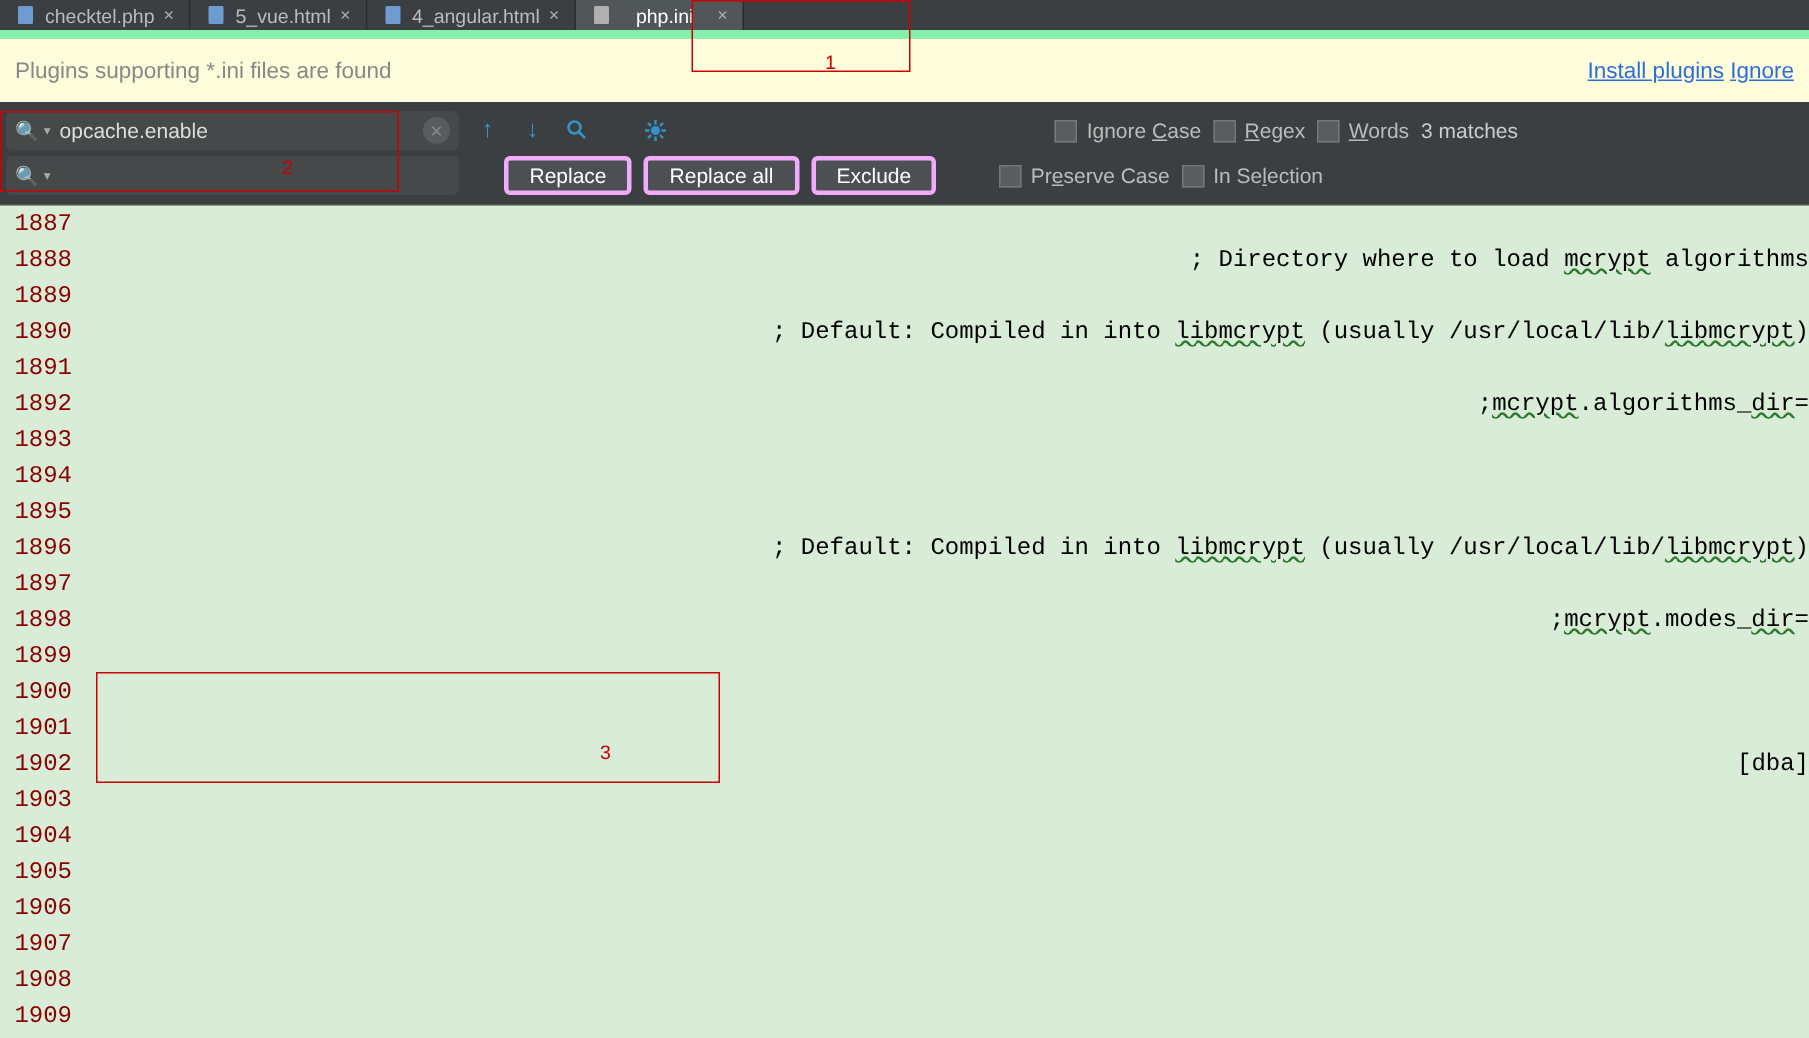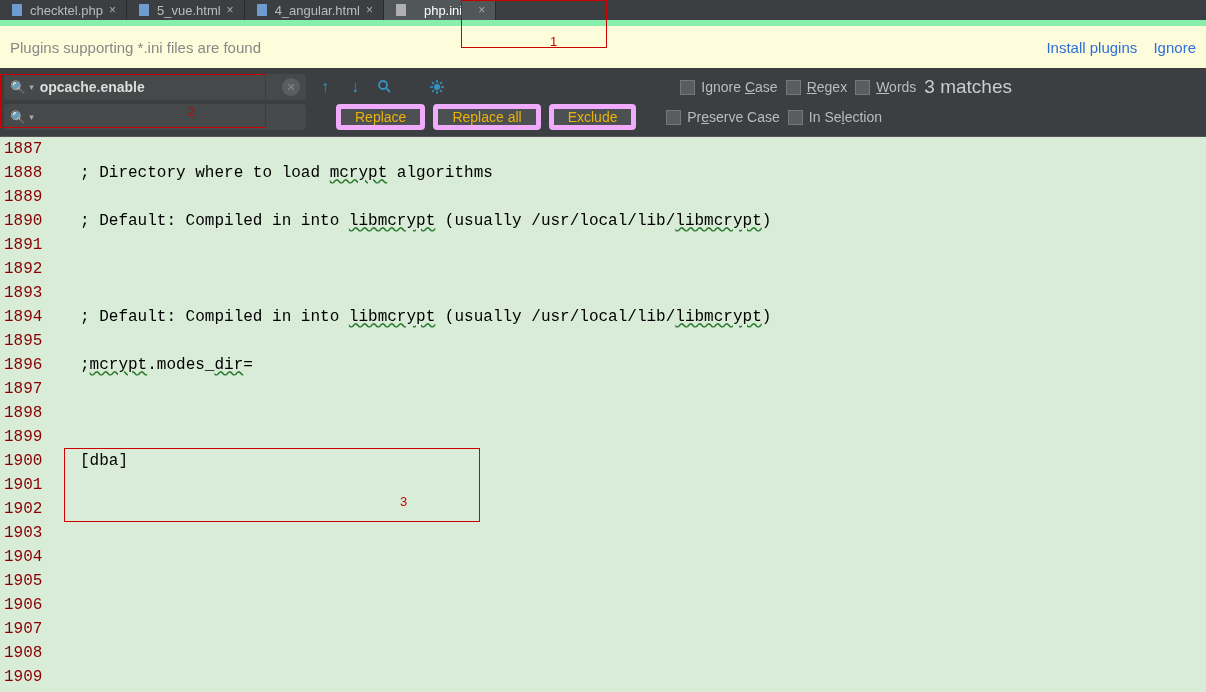--- a/index.html
+++ b/index.html
@@ -37,78 +37,78 @@
   .notify {
     height: 42px;
     background: #fdfddc;
     color: #888;
     display: flex;
     align-items: center;
     padding: 0 10px;
     justify-content: space-between;
     font-size: 15px;
   }
-  .notify .links a { color: #2e6ed8; margin-left: 12px; cursor:pointer;}
+  .notify .links a { color: #2e6ed8; text-decoration: underline; cursor:pointer;}
   
   .searchbar {
     background: #3c3f41;
     padding: 4px 6px 4px 4px;
     border-bottom:1px solid #555;
   }
   .row { display: flex; align-items: center; gap: 8px; height: 30px;}
   .search-group {
     display:flex; align-items:center;
     background:#45494a; border-radius:4px; height:26px;
     padding:0 6px; width:302px;
   }
   .search-group .mag { color:#aaa; font-size:13px;}
   .search-group input {
     flex:1; background:transparent; border:none; outline:none;
-    color:#ddd; font-size:14px; padding:0 6px;font-weight:bold;
+    color:#ddd; font-size:14px; padding:0 6px;
   }
   .search-group .clear {
     color:#888; width:18px;height:18px;border-radius:50%;
     background:#5a5d5f; display:flex;align-items:center;justify-content:center;
     font-size:11px; cursor:pointer;
   }
   .tbtn {
-    background:#4c5052; border:5px solid #f0abfc; color:#eab308;
+    background:#4c5052; border:3px solid #f0abfc; color:#ffffff;
     height:26px; padding:0 14px; border-radius:4px; cursor:pointer;
     font-size:14px;
   }
   .icon-btn {
     width:22px;height:22px;display:flex;align-items:center;justify-content:center;
     color:#3592c4; cursor:pointer; font-size:16px;
   }
   .chk {
     display:flex; align-items:center; gap:6px; color:#bbb; font-size:14px;
     cursor:pointer;
   }
   .chk .box {
     width:15px;height:15px;background:#5a5d5f;border:1px solid #777;
   }
   .spacer{flex:1;}
-  .matches{color:#ccc;font-size:19px;}
+  .matches{color:#ccc;font-size:14px;}
   .u{text-decoration:underline;}
   
   .editor {
     display:flex; height:calc(692px - 26px - 42px - 68px);
     font-family: "Consolas","Courier New",monospace;
     font-size:16px; line-height:24px;
   }
   .gutter {
-    background:#d8ecd8; color:#8b0000; text-align:left;
+    background:#d8ecd8; color:#8b0000; text-align:right;
     padding:0 10px 0 4px; user-select:none; width:58px;
     font-weight:normal;
   }
   .code {
     flex:1; background:#d8ecd8; color:#000; white-space:pre;
     position:relative;
   }
-  .codeline{height:24px;padding-left:22px;}
+  .codeline{height:24px;padding-left:22px;text-align:right;}
   .wavy{text-decoration:underline wavy #2e7d32;}
   
   .annot{position:absolute;border:1px solid #cc0000;pointer-events:none;}
   .annot-label{position:absolute;color:#cc0000;font-size:13px;font-family:Arial;}
   .replace-group{
     display:flex;align-items:center;background:#45494a;border-radius:4px;
     height:26px;width:302px;padding:0 6px;
   }
   .replace-group input{
     flex:1;background:transparent;border:none;outline:none;color:#ddd;font-size:14px;
@@ -258,20 +258,21 @@
       <div>1904</div>
     <div>1905</div>
       <div>1906</div>
       <div>1907</div>
     <div>1908</div>
       <div>1909</div>
   </div>
   <div class="code">
 <div class="codeline"><span>; Directory where to load </span><span class="wavy">mcrypt</span><span> algorithms</span></div>
 <div class="codeline"><span>; Default: Compiled in into </span><span class="wavy">libmcrypt</span><span> (usually /usr/local/lib/</span><span class="wavy">libmcrypt</span><span>)</span></div>
+<div class="codeline"><span>;</span><span class="wavy">mcrypt</span><span>.algorithms_</span><span class="wavy">dir</span><span>=</span></div>
 <div class="codeline"></div>
 <div class="codeline"><span>; Default: Compiled in into </span><span class="wavy">libmcrypt</span><span> (usually /usr/local/lib/</span><span class="wavy">libmcrypt</span><span>)</span></div>
 <div class="codeline"><span>;</span><span class="wavy">mcrypt</span><span>.modes_</span><span class="wavy">dir</span><span>=</span></div>
 <div class="codeline"></div>
 <div class="codeline"><span>[dba]</span></div>
 <div class="codeline"></div>
 <div class="codeline"></div>
 
 
 

